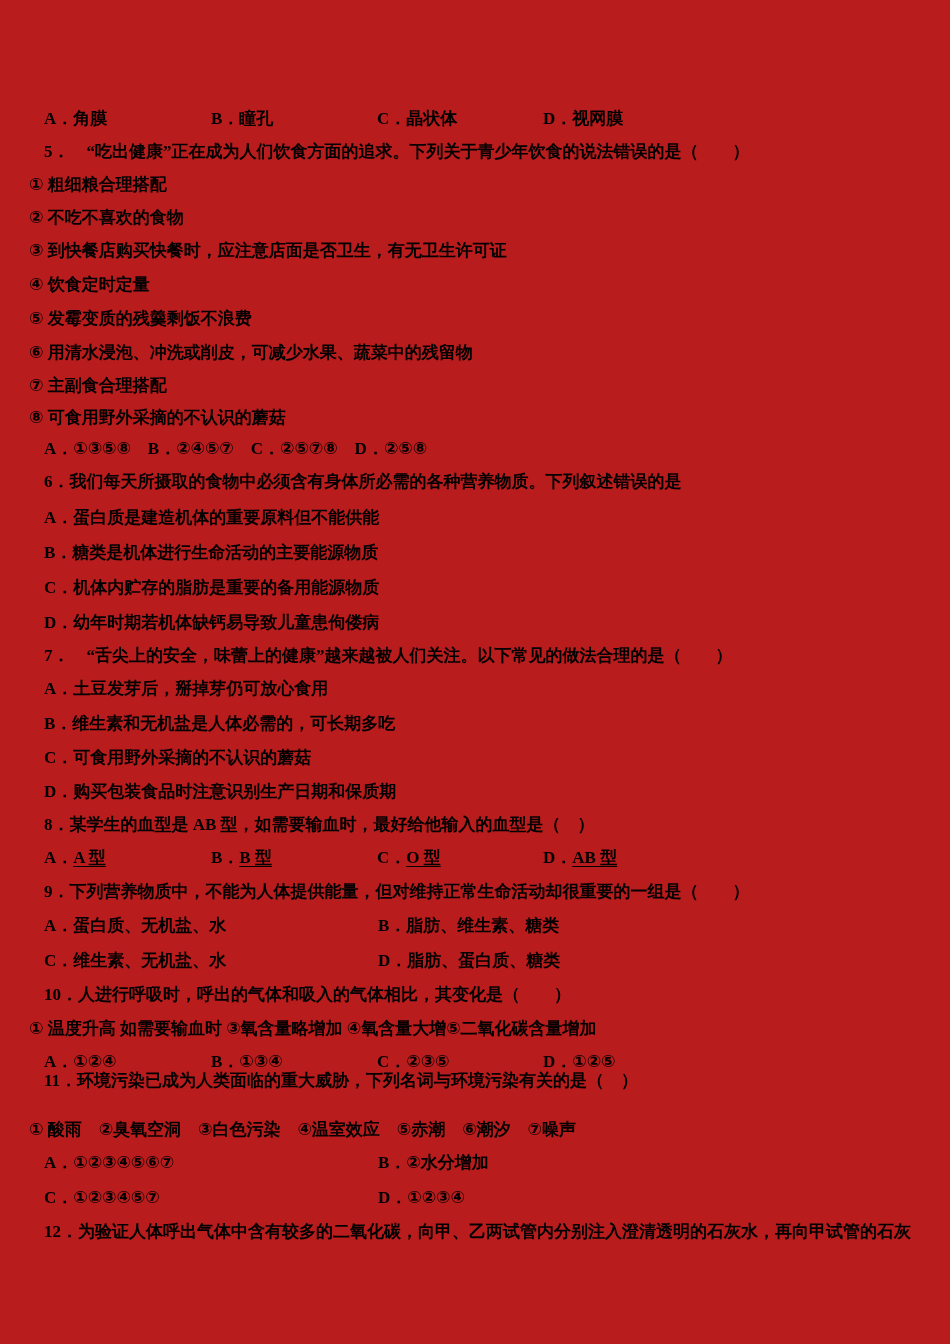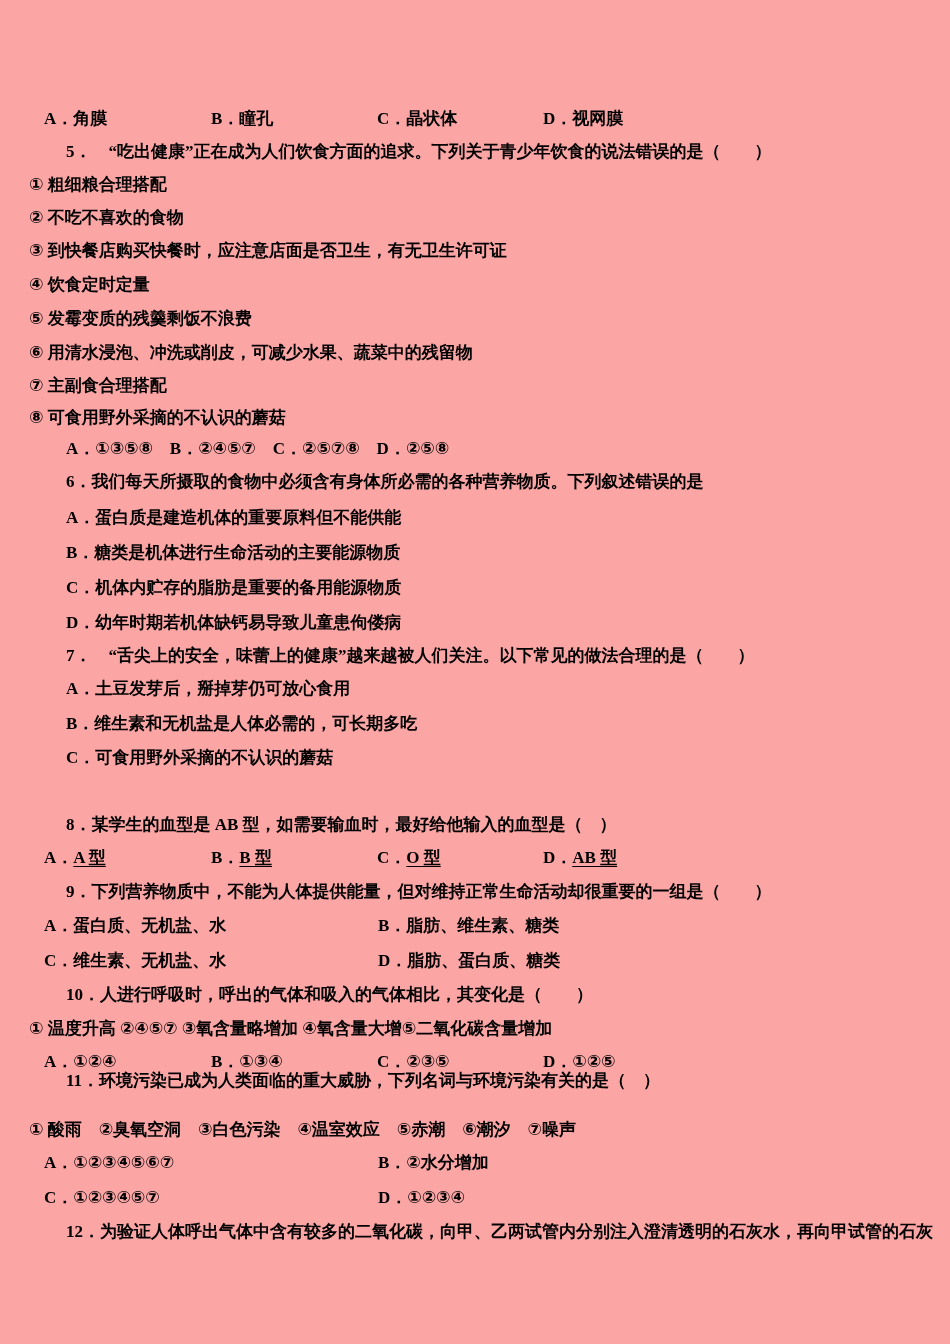--- a/index.html
+++ b/index.html
@@ -14,36 +14,35 @@
     overflow: hidden;
     font-family: "Liberation Serif", "DejaVu Serif", "DejaVu Sans", serif;
     font-weight: bold;
     font-size: 17px;
     color: #000000;
     -webkit-font-smoothing: antialiased;
   }
   .page {
     position: absolute;
     inset: 0;
-    background: #fca5a5;
+    background: #b91c1c;
     text-decoration: underline;
   }
   .row {
     position: absolute;
     left: 0;
     width: 950px;
     height: 26px;
     line-height: 24px;
     white-space: nowrap;
   }
   .row .txt {
     position: absolute;
     left: 44px;
     top: 0;
-    margin-left: 22px;
   }
   .row .item-txt {
     position: absolute;
     left: 29px;
     top: 0;
   }
   .cell {
     position: absolute;
     top: 0;
   }
@@ -123,20 +122,23 @@
   </div>
   <div class="row" style="top:677px">
     <span class="txt">A．土豆发芽后，掰掉芽仍可放心食用</span>
   </div>
   <div class="row" style="top:712px">
     <span class="txt">B．维生素和无机盐是人体必需的，可长期多吃</span>
   </div>
   <div class="row" style="top:746px">
     <span class="txt">C．可食用野外采摘的不认识的蘑菇</span>
   </div>
+  <div class="row" style="top:780px">
+    <span class="txt">D．购买包装食品时注意识别生产日期和保质期</span>
+  </div>
 
   <div class="row" style="top:813px">
     <span class="txt">8．某学生的血型是 AB 型，如需要输血时，最好给他输入的血型是（　）</span>
   </div>
   <div class="row" style="top:846px">
     <span class="cell c1"><span>A．</span><span class="u">A 型</span></span>
     <span class="cell c2"><span>B．</span><span class="u">B 型</span></span>
     <span class="cell c3"><span>C．</span><span class="u">O 型</span></span>
     <span class="cell c4"><span>D．</span><span class="u">AB 型</span></span>
   </div>
@@ -150,21 +152,21 @@
   </div>
   <div class="row" style="top:949px">
     <span class="cell h1">C．维生素、无机盐、水</span>
     <span class="cell h2">D．脂肪、蛋白质、糖类</span>
   </div>
 
   <div class="row" style="top:983px">
     <span class="txt">10．人进行呼吸时，呼出的气体和吸入的气体相比，其变化是（　　）</span>
   </div>
   <div class="row" style="top:1017px">
-    <span class="item-txt">① 温度升高 ②④⑤⑦ ③氧含量略增加 ④氧含量大增⑤二氧化碳含量增加</span>
+    <span class="item-txt">① 温度升高 如需要输血时 ③氧含量略增加 ④氧含量大增⑤二氧化碳含量增加</span>
   </div>
   <div class="row" style="top:1050px">
     <span class="cell c1">A．①②④</span>
     <span class="cell c2">B．①③④</span>
     <span class="cell c3">C．②③⑤</span>
     <span class="cell c4">D．①②⑤</span>
   </div>
 
   <div class="row" style="top:1069px">
     <span class="txt">11．环境污染已成为人类面临的重大威胁，下列名词与环境污染有关的是（　）</span>

